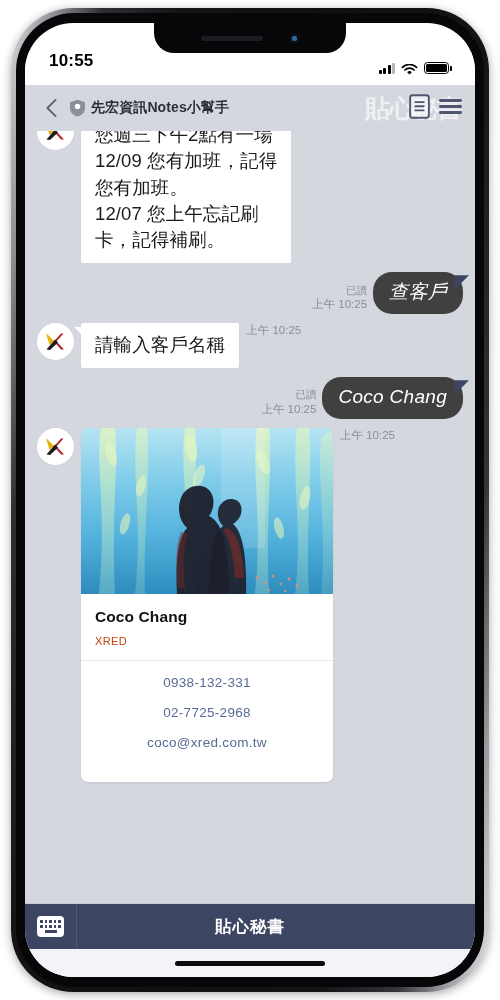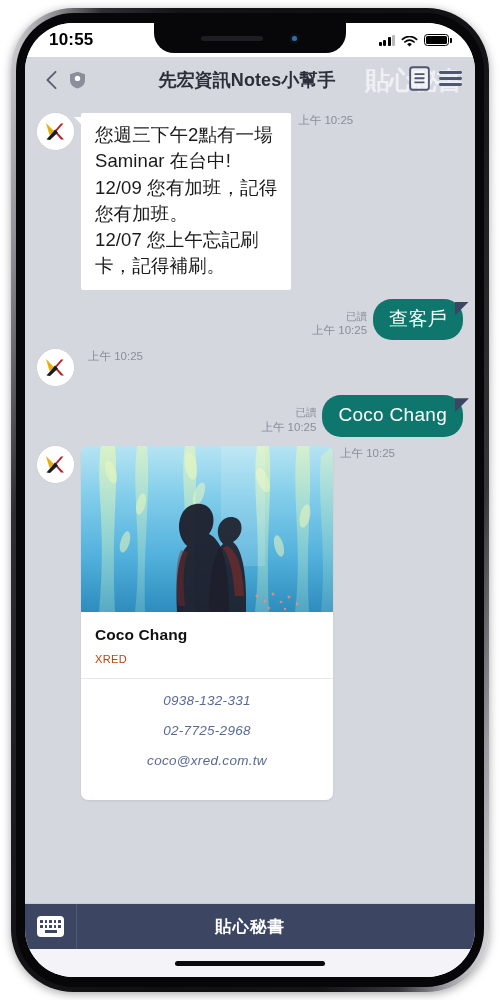--- a/index.html
+++ b/index.html
@@ -60,23 +60,24 @@
   #notch-camera::after {
     content:''; position:absolute; left:3px; top:3px;
     width:5px; height:5px; border-radius:50%;
     background:#2f6fa8;
   }
 
   
   #status-bar {
     position: relative; z-index: 30;
     height: 34px; background: #ffffff;
-    display: flex; align-items: center;
+    display: flex; 
     justify-content: space-between;
     padding: 0 26px 0 24px;
+    margin-top: 28px;
   }
   #status-time {
     font-size: 17px; font-weight: bold; color: #000;
     letter-spacing: .2px;
   }
   #status-icons { display: flex; align-items: center; gap: 6px; }
   .signal-bars { display: flex; align-items: flex-end; gap: 1.5px; height: 11px; }
   .signal-bars i { width: 3px; background: #000; border-radius: 1px; display: block; }
   .signal-bars i:nth-child(1){ height: 4px; }
   .signal-bars i:nth-child(2){ height: 6px; }
@@ -104,23 +105,23 @@
     width: 24px; height: 30px; flex: 0 0 auto;
     display: flex; align-items: center; justify-content: center;
     cursor: pointer;
   }
   #back-button svg { display:block; }
   #shield-badge {
     width: 17px; height: 18px; flex: 0 0 auto;
     margin-left: 6px; margin-right: 5px;
   }
   #header-title {
-    font-size: 18px; font-weight: bold; color: #2b2f3a;
+    font-size: 14px; font-weight: bold; color: #2b2f3a;
     letter-spacing: .1px; white-space: nowrap;
-    flex: 1 1 auto; overflow: hidden; text-align: center;
+    flex: 1 1 auto; overflow: hidden;
   }
   #header-actions {
     position: relative; flex: 0 0 auto;
     display: flex; align-items: center; gap: 8px;
     padding-left: 6px;
   }
   #ghost-text {
     position: absolute; right: 2px; top: 50%;
     transform: translateY(-50%);
     font-size: 25px; font-weight: bold;
@@ -163,26 +164,27 @@
     color: #1a1a1a; letter-spacing: .1px;
   }
   .bubble-in::before {
     content:''; position:absolute; left:-7px; top:4px;
     width: 15px; height: 15px;
     background: #ffffff;
     clip-path: polygon(100% 0, 100% 100%, 0 0);
   }
   .bubble-out {
     position: relative;
-    background: #0f766e;
+    background: #404040;
     border-radius: 19px;
     padding: 8px 16px 9px 16px;
     font-size: 19px; line-height: 1.3;
     color: #ffffff; letter-spacing: .3px;
     max-width: 252px;
+    font-style: italic;
   }
   .bubble-out::before {
     content:''; position:absolute; right:-6px; top:3px;
     width: 14px; height: 14px;
     background: #3c4663;
     clip-path: polygon(0 0, 0 100%, 100% 0);
   }
   .meta {
     display: flex; flex-direction: column;
     justify-content: flex-end;
@@ -210,21 +212,20 @@
   #card-info { padding: 14px 14px 13px 14px; }
   #card-name {
     font-size: 15.5px; font-weight: bold; color: #121212;
     letter-spacing: .1px; margin-bottom: 9px;
   }
   #card-company { font-size: 11px; color: #c2410c; letter-spacing: .4px; }
   #card-links {
     border-top: 1px solid #e6e8ee;
     padding: 14px 10px 16px 10px;
     text-align: center;
-    font-style: italic;
   }
   .card-link {
     display: block; font-size: 13.5px;
     color: #5a6a96; letter-spacing: .3px;
     margin-bottom: 15px; cursor: pointer;
   }
   .card-link:last-child { margin-bottom: 16px; }
 
   
   #bottom-bar {
@@ -339,21 +340,20 @@
       <div class="avatar">
         <svg viewBox="0 0 37 37" width="37" height="37">
           <circle cx="18.5" cy="18.5" r="18.5" fill="#ffffff"></circle>
           <path d="M9 10 L17 18 L12.5 22 Z" fill="#e8b007"></path>
           <path d="M26.5 10.5 L19.5 18.5 L27 26.5 L24 26.5 L17 18.5 L24 10.5 Z" fill="#b4232a"></path>
           <path d="M9.5 26.5 L18 16.5 L21 19.5 L13 27 Z" fill="#1b1b1b"></path>
         </svg>
       </div>
       <div class="bubble-in">
         <div>您週三下午2點有一場</div>
-        <div>Saminar 在台中!</div>
         <div>12/09 您有加班，記得</div>
         <div>您有加班。</div>
         <div>12/07 您上午忘記刷</div>
         <div>卡，記得補刷。</div>
       </div>
       <div class="meta right">
         <span>上午 10:25</span>
       </div>
     </div>
 
@@ -367,20 +367,21 @@
 
     <div class="msg-row incoming">
       <div class="avatar">
         <svg viewBox="0 0 37 37" width="37" height="37">
           <circle cx="18.5" cy="18.5" r="18.5" fill="#ffffff"></circle>
           <path d="M9 10 L17 18 L12.5 22 Z" fill="#e8b007"></path>
           <path d="M26.5 10.5 L19.5 18.5 L27 26.5 L24 26.5 L17 18.5 L24 10.5 Z" fill="#b4232a"></path>
           <path d="M9.5 26.5 L18 16.5 L21 19.5 L13 27 Z" fill="#1b1b1b"></path>
         </svg>
       </div>
+      <div class="bubble-in">請輸入客戶名稱</div>
       <div class="meta right">
         <span>上午 10:25</span>
       </div>
     </div>
 
     <div class="msg-row outgoing">
       <div class="meta left">
         <span class="read">已讀</span>
         <span>上午 10:25</span>
       </div>

